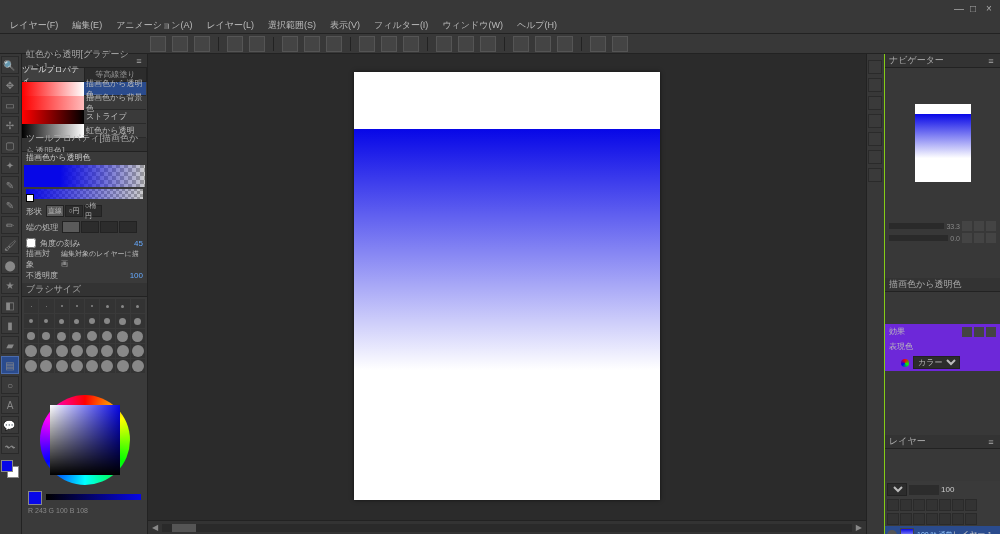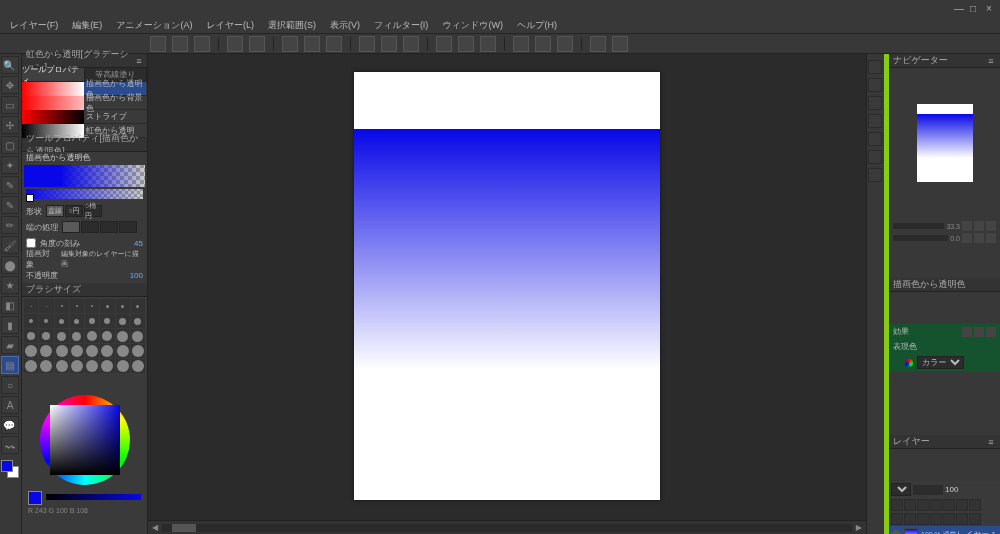--- a/index.html
+++ b/index.html
@@ -86,30 +86,30 @@
 .canvas .gradient-fill { position:absolute; top:57px; left:0; right:0; bottom:0; background: linear-gradient(to bottom, #0707e7 0%, #ffffff 65%); }
 .hscroll { height: 14px; background: #333; border-top: 1px solid #222; display:flex; align-items:center; padding:0 4px; gap:4px; font-size:8px; color:#888; }
 .hscroll .track { flex:1; height:8px; background:#2a2a2a; position:relative; }
 .hscroll .track::after { content:''; position:absolute; left:10px; width:24px; top:0; bottom:0; background:#555; }
 
 
 .rightstubs { width: 18px; background: #383838; border-left:1px solid #222; display:flex; flex-direction:column; gap:4px; padding:6px 1px; }
 .rightstubs .stub { width:14px; height:14px; background:#3a3a3a; border:1px solid #2a2a2a; }
 
 
-.right-col { width: 116px; background: #383838; border-left: 5px solid #84cc16; display: flex; flex-direction: column; gap: 32px; }
+.right-col { width: 116px; background: #383838; border-left: 1px solid #84cc16; display: flex; flex-direction: column; gap: 32px; }
 .nav-preview { padding: 4px; }
 .nav-preview .thumb { width: 56px; height: 78px; margin: 0 auto; background: #fff; position:relative; }
 .nav-preview .thumb::after { content:''; position:absolute; top:10px; left:0; right:0; bottom:0; background: linear-gradient(to bottom, #0707e7 0%, #fff 65%); }
 .nav-sliders { padding: 2px 4px; font-size:7px; color:#888; }
 .nav-sliders .row { display:flex; align-items:center; gap:2px; height:12px; }
 .nav-sliders .bar { flex:1; height:6px; background:#2a2a2a; }
 .nav-sliders .btn { width:10px; height:10px; background:#444; }
 
-.layerprop { background:#14532d; }
+.layerprop { background:#6d28d9; }
 .layerprop .row { padding: 2px 4px; font-size:8px; color:#bbb; display:flex; align-items:center; gap:4px; }
 .layerprop select { background:#2c2c2c; color:#bbb; border:1px solid #222; font-size:8px; }
 
 .gap { flex:1; }
 
 .layers { background:#3a3a3a; }
 .layers .opts { display:flex; gap:2px; padding:2px; align-items:center; font-size:8px; }
 .layers .opts select { background:#2c2c2c; color:#bbb; border:1px solid #222; font-size:8px; width:20px; }
 .layers .opts .ob { width:30px; height:10px; background:#2c2c2c; }
 .layers .icorow { display:flex; gap:1px; padding:1px 2px; }

